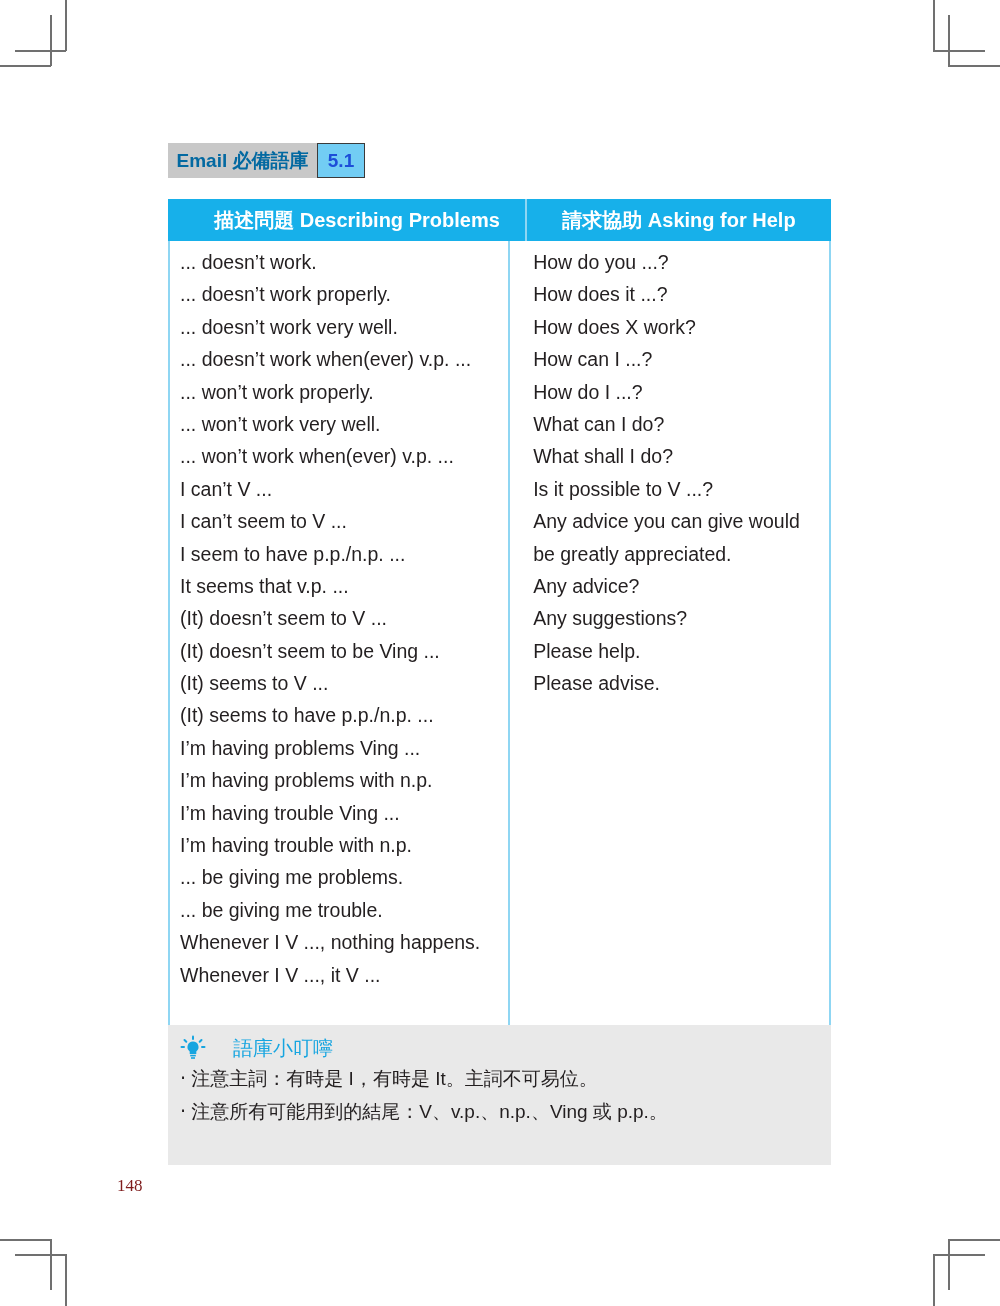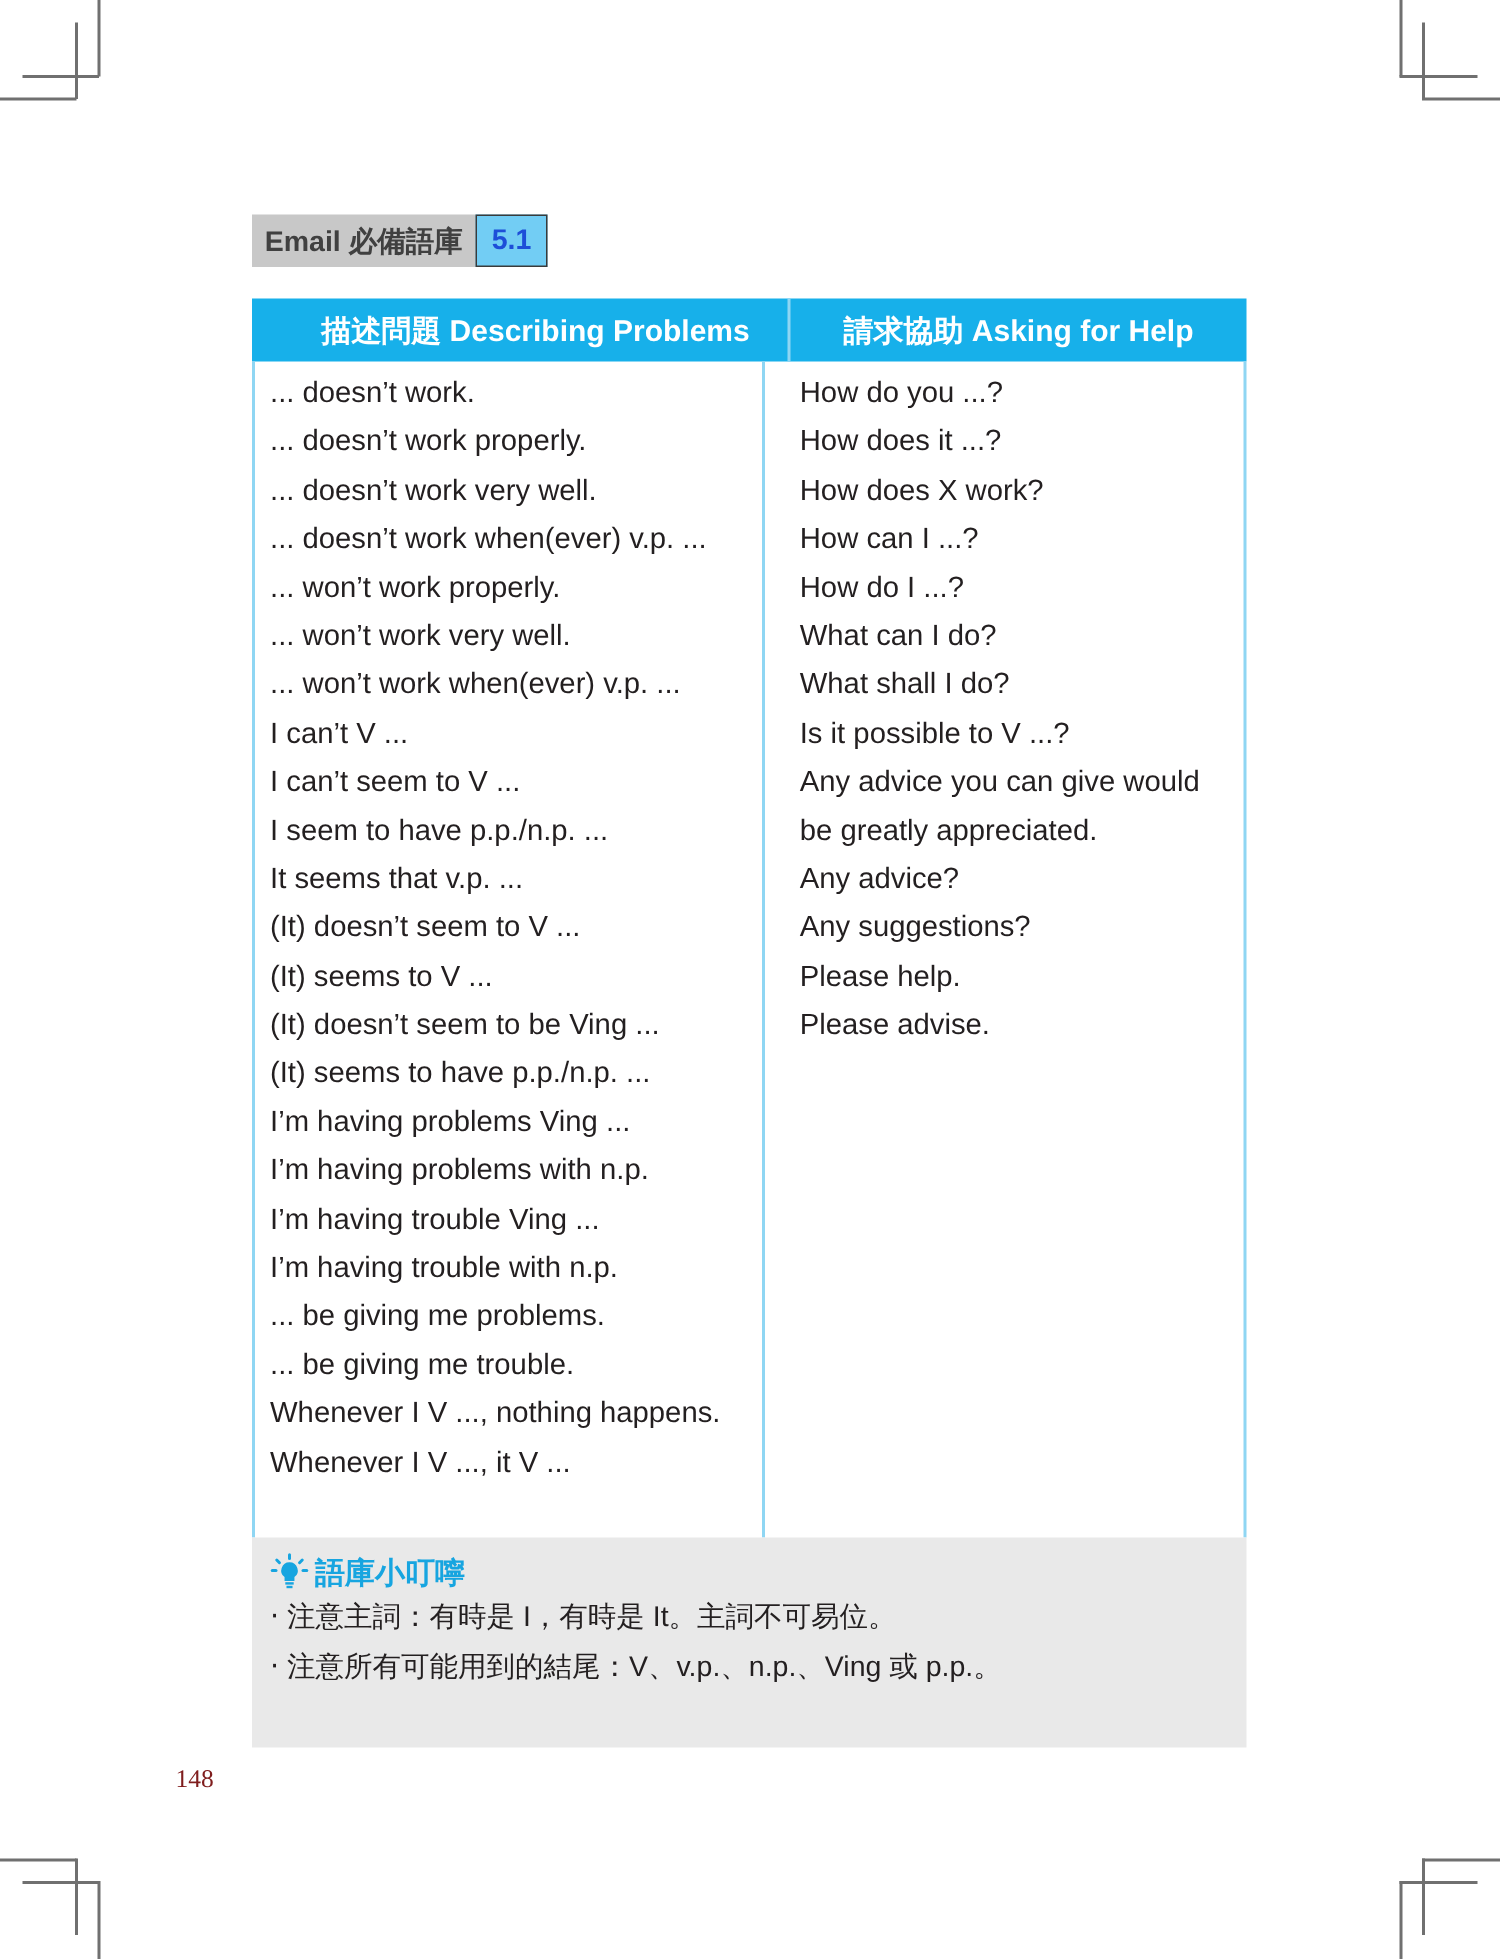--- a/index.html
+++ b/index.html
@@ -5,38 +5,38 @@
   html, body { margin: 0; padding: 0; background: #ffffff; }
   body { width: 1000px; height: 1306px; position: relative; overflow: hidden;
          font-family: "Liberation Sans", "DejaVu Sans", sans-serif; color: #231f20; }
 
   .crop { position: absolute; background: #707070; }
   .crop.h { height: 2px; }
   .crop.v { width: 2px; }
 
   .title-bar { position: absolute; left: 168px; top: 143px; height: 35px; display: flex; }
   .title-main { background: #c8c8c8; width: 149px; height: 35px; display: flex; align-items: center;
-                justify-content: center; font-weight: bold; font-size: 19px; color: #404040; box-sizing: border-box; }
+                justify-content: center; font-weight: bold; font-size: 19px; color: #0369a1; box-sizing: border-box; }
   .title-num { background: #72cdf4; width: 48px; height: 35px; border: 1px solid #3a3a3a; box-sizing: border-box;
                display: flex; align-items: center; justify-content: center; font-weight: bold; font-size: 19px; color: #1d4ed8; }
   .table-wrap { position: absolute; left: 168px; top: 199px; width: 663px; }
   .thead { display: flex; height: 42px; background: #17b0ea; padding-left: 21px; }
   .th { color: #ffffff; font-weight: bold; font-size: 20px; display: flex; align-items: center; justify-content: center; box-sizing: border-box; }
   .th.left { width: 349px; border-right: 2px solid #8fd6f3; }
   .th.right { width: 314px; border-radius: 19px; }
   .tbody { display: flex; height: 784px; border-left: 2px solid #8fd6f3; border-right: 2px solid #8fd6f3; box-sizing: border-box; }
   .col { box-sizing: border-box; padding-top: 5px; }
   .col.left { width: 347px; border-right: 2px solid #8fd6f3; padding-left: 10px; }
   .col.right { width: 312px; padding-left: 10px; margin-left: 13px; }
   .line { font-size: 19.5px; line-height: 32.4px; height: 32.4px; white-space: nowrap; color: #231f20; }
 
   .tip-box { position: absolute; left: 168px; top: 1025px; width: 663px; height: 140px; background: #e9e9e9; box-sizing: border-box; padding: 8px 0 0 12px; }
   .tip-head { display: flex; align-items: center; height: 30px; }
   .bulb { width: 26px; height: 26px; margin-right: 4px; }
-  .tip-title { color: #17a5e0; font-size: 20px; font-weight: bold; }
+  .tip-title { color: #17a5e0; font-size: 20px; font-weight: normal; margin-left: 23px; }
   .tip-item { font-size: 19px; line-height: 32.5px; height: 32.5px; color: #231f20; white-space: nowrap; }
 
   .page-num { position: absolute; left: 117px; top: 1176px; font-family: "Liberation Serif", "DejaVu Serif", serif; font-size: 17px; color: #7f1d1d; }
 </style>
 </head>
 <body>
 
 <div class="crop v" style="left:50px;top:15px;height:51px;"></div>
 <div class="crop v" style="left:65px;top:0;height:51px;"></div>
 <div class="crop h" style="left:15px;top:50px;width:51px;"></div>
@@ -74,22 +74,22 @@
       <div class="line">... doesn’t work very well.</div>
       <div class="line">... doesn’t work when(ever) v.p. ...</div>
       <div class="line">... won’t work properly.</div>
       <div class="line">... won’t work very well.</div>
       <div class="line">... won’t work when(ever) v.p. ...</div>
       <div class="line">I can’t V ...</div>
       <div class="line">I can’t seem to V ...</div>
       <div class="line">I seem to have p.p./n.p. ...</div>
       <div class="line">It seems that v.p. ...</div>
       <div class="line">(It) doesn’t seem to V ...</div>
+      <div class="line">(It) doesn’t seem to be Ving ...</div>
       <div class="line">(It) seems to V ...</div>
-      <div class="line">(It) doesn’t seem to be Ving ...</div>
       <div class="line">(It) seems to have p.p./n.p. ...</div>
       <div class="line">I’m having problems Ving ...</div>
       <div class="line">I’m having problems with n.p.</div>
       <div class="line">I’m having trouble Ving ...</div>
       <div class="line">I’m having trouble with n.p.</div>
       <div class="line">... be giving me problems.</div>
       <div class="line">... be giving me trouble.</div>
       <div class="line">Whenever I V ..., nothing happens.</div>
       <div class="line">Whenever I V ..., it V ...</div>
     </div>

